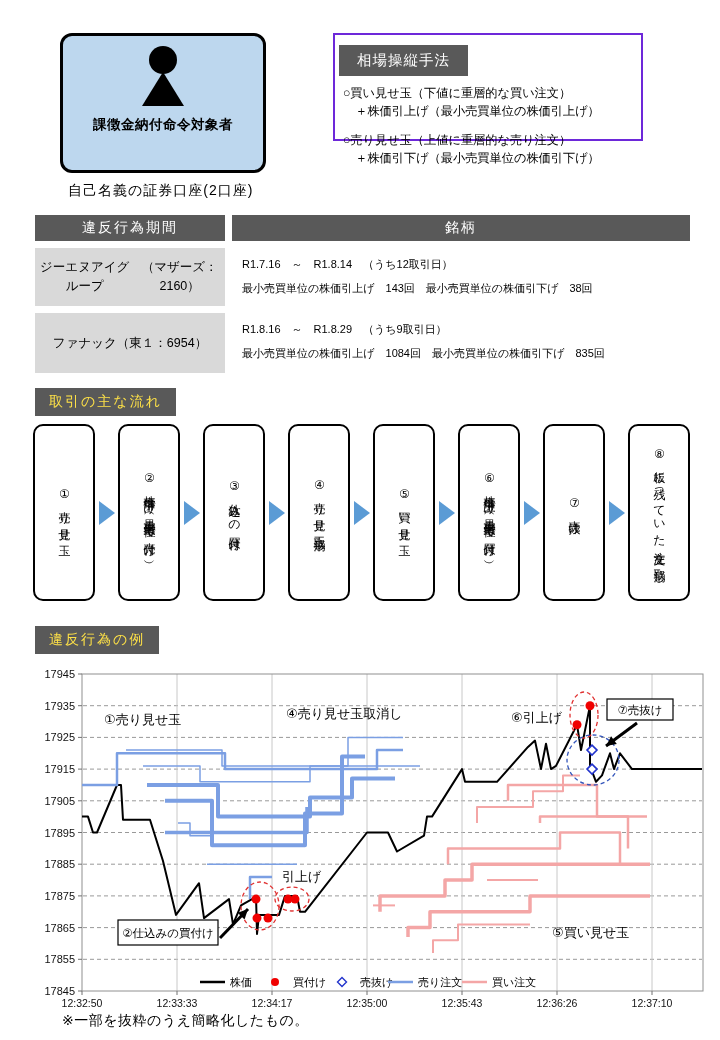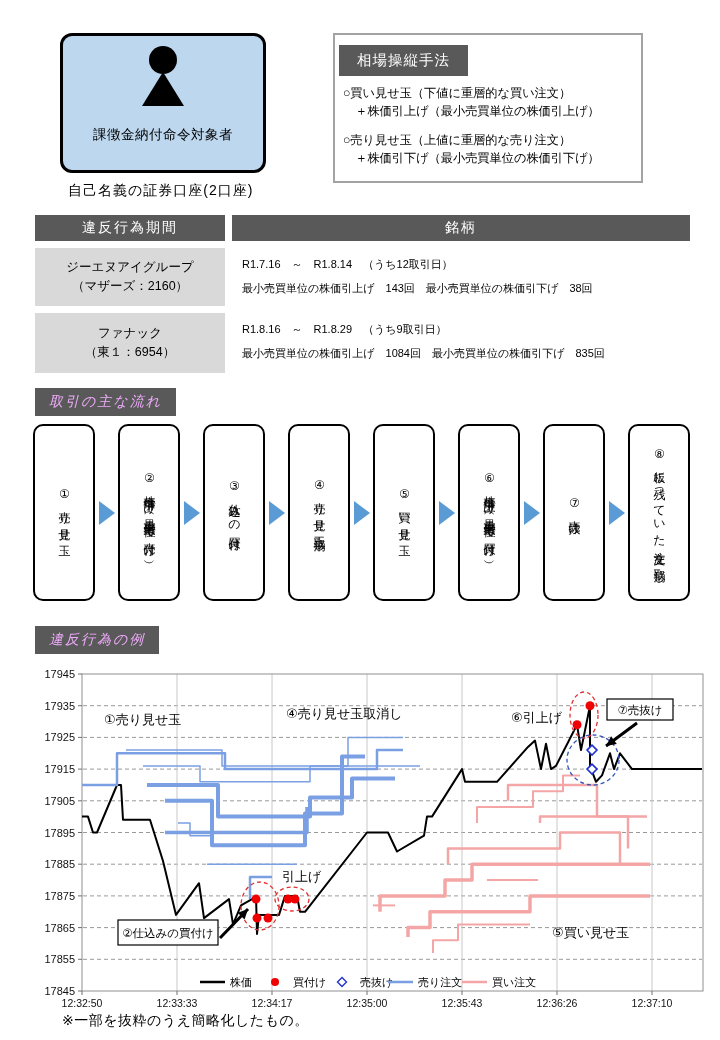--- a/index.html
+++ b/index.html
@@ -4,40 +4,40 @@
 <style>
   html,body{margin:0;padding:0;background:#fff;}
   #page{position:relative;width:720px;height:1040px;background:#fff;overflow:hidden;
         font-family:"Liberation Sans","DejaVu Sans",sans-serif;color:#000;}
   .abs{position:absolute;}
   
   #subject-card{left:60px;top:33px;width:206px;height:140px;background:#BDD7EE;
     border:3px solid #000;border-radius:12px;display:flex;flex-direction:column;
     align-items:center;justify-content:flex-start;box-sizing:border-box;}
   #subject-card .icon-wrap{margin-top:6px;height:70px;}
-  #subject-card .t1{font-size:13.5px;font-weight:normal;letter-spacing:.5px;margin-top:14px;}
+  #subject-card .t1{font-size:13.5px;font-weight:bold;letter-spacing:.5px;margin-top:4px;}
   #subject-card .t2{font-size:17px;font-weight:bold;letter-spacing:.5px;margin-top:4px;}
   #account-caption{left:68px;top:182px;font-size:14px;letter-spacing:1px;}
   
-  #method-box{left:333px;top:33px;width:310px;height:150px;border:2px solid #a3a3a3;box-sizing:border-box;}
+  #method-box{left:333px;top:33px;width:310px;height:108px;border:2px solid #6d28d9;box-sizing:border-box;}
   #method-header{display:inline-block;margin:10px 0 0 4px;padding:6px 18px;background:#595959;
     color:#fff;font-size:14.5px;letter-spacing:1px;}
   #method-lines{margin:8px 0 0 8px;font-size:12.2px;line-height:1.5;}
   #method-lines .grp2{margin-top:10px;}
   
   #stock-table{left:35px;top:215px;display:grid;grid-template-columns:190px 458px;
     grid-template-rows:26px 58px 60px;column-gap:7px;row-gap:7px;}
   .th{background:#595959;color:#fff;display:flex;align-items:center;justify-content:center;
     font-size:14px;letter-spacing:2px;}
-  .td-name{background:#D9D9D9;display:flex;flex-direction:column;align-items:center;
+  .td-name{background:#D9D9D9;display:flex;flex-direction:row;align-items:center;
     justify-content:center;font-size:12.5px;line-height:1.5;text-align:center;}
   .td-period{background:#fff;font-size:11px;padding:5px 0 0 10px;line-height:2.15;}
   
-  .section-bar{background:#595959;color:#f0abfc;display:inline-block;padding:5px 14px;
-    font-size:14px;letter-spacing:2px;font-style:italic;}
+  .section-bar{background:#595959;color:#fde047;display:inline-block;padding:5px 14px;
+    font-size:14px;letter-spacing:2px;}
   #flow-bar{left:35px;top:388px;}
   #chart-bar{left:35px;top:626px;}
   
   #flow{left:33px;top:424px;width:658px;height:177px;display:flex;align-items:center;}
   .flow-box{width:62px;height:177px;border:2px solid #000;border-radius:10px;box-sizing:border-box;
     display:flex;align-items:center;justify-content:center;
     writing-mode:vertical-rl;font-size:12px;letter-spacing:1.5px;line-height:1.25;
     text-align:center;background:#fff;flex:none;}
   .flow-arrow{width:0;height:0;border-top:12px solid transparent;border-bottom:12px solid transparent;
     border-left:16px solid #5B9BD5;margin:0 3px 0 4px;flex:none;}

